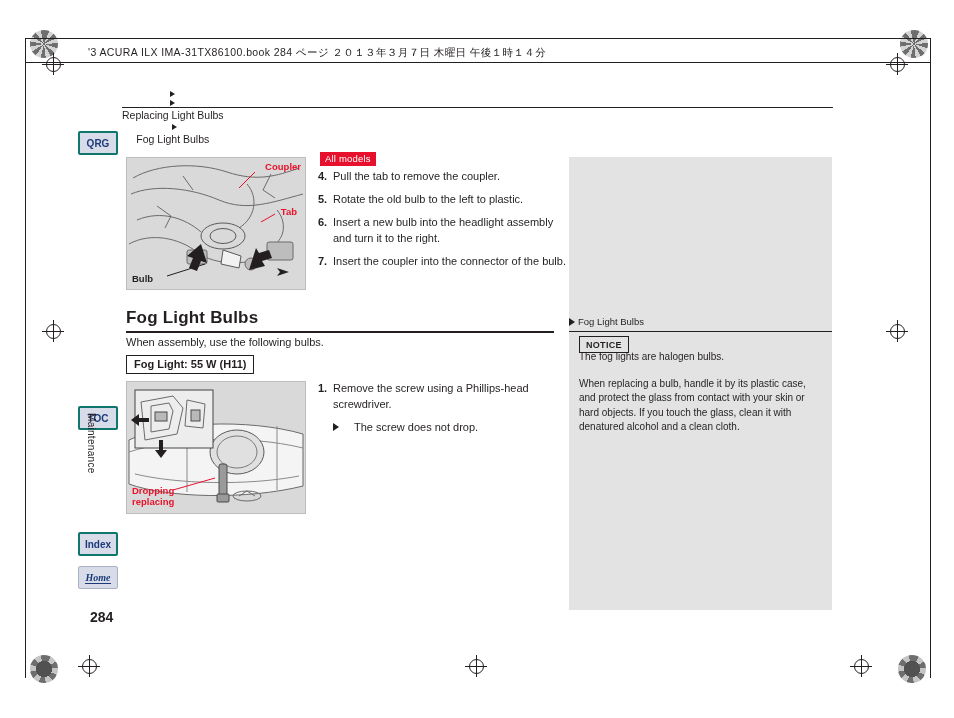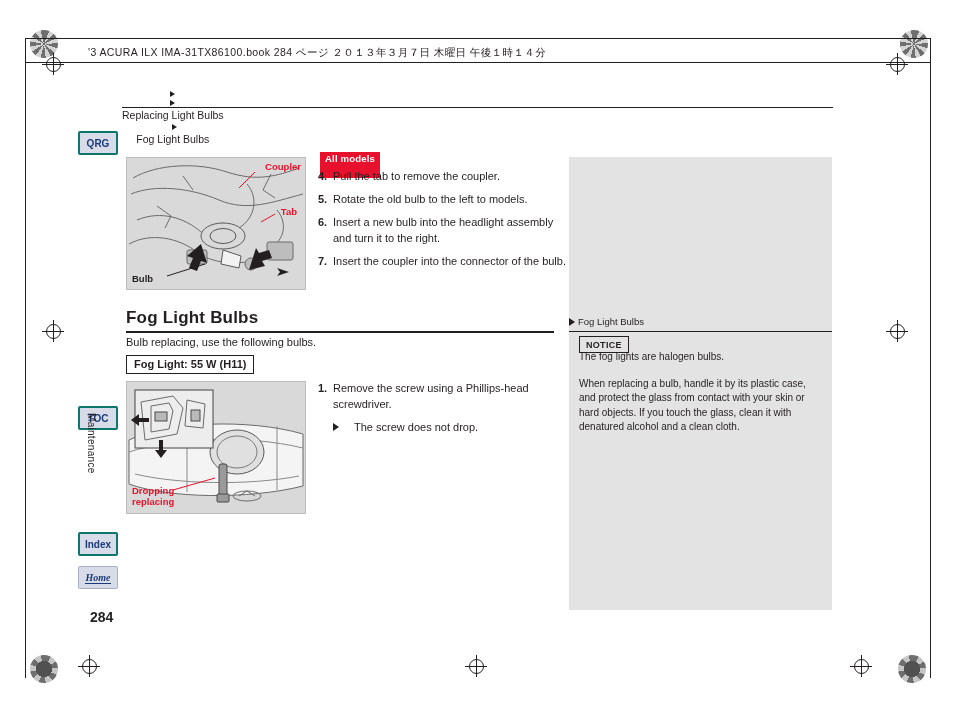--- a/index.html
+++ b/index.html
@@ -81,22 +81,22 @@
 
   .illu svg{position:absolute;left:0;top:0;}
 
   .illu-label{position:absolute;font-size:9.5px;font-weight:bold;}
   .red{color:#e8122a;}
   .blk{color:#231f20;margin-top:13px;}
 
   
   .allmodels{
     position:absolute;left:320px;top:152px;
-    background:#e8112d;color:#fff;font-size:9.5px;font-weight:bold;
-    padding:1px 5px 14px;letter-spacing:.2px;
+    background:#e8112d;color:#fff;font-size:9.5px;font-weight:normal;
+    padding:1px 5px 2px;letter-spacing:.2px;
   }
   .steps{position:absolute;left:318px;top:168px;width:255px;font-size:11px;line-height:16px;}
   .step{display:flex;margin-bottom:7px;}
   .step .num{font-weight:bold;min-width:15px;}
   .step .txt{flex:1;}
 
   
   .h1{position:absolute;left:126px;top:308px;font-size:17px;font-weight:bold;letter-spacing:.2px;}
   .h1rule{position:absolute;left:126px;top:331px;width:428px;height:1.5px;background:#231f20;}
   .lead{position:absolute;left:126px;top:336px;font-size:11px;}
@@ -222,35 +222,35 @@
   </div>
 
   <div class="allmodels">All models</div>
   <div class="steps">
     <div class="step">
       <span class="num">4.</span>
       <span class="txt">Pull the tab to remove the coupler.</span>
     </div>
     <div class="step">
       <span class="num">5.</span>
-      <span class="txt">Rotate the old bulb to the left to models.</span>
+      <span class="txt">Rotate the old bulb to the left to plastic.</span>
     </div>
     <div class="step">
       <span class="num">6.</span>
       <span class="txt">Insert a new bulb into the headlight assembly and turn it to the right.</span>
     </div>
     <div class="step">
       <span class="num">7.</span>
       <span class="txt">Insert the coupler into the connector of the bulb.</span>
     </div>
   </div>
 
   <div class="h1">Fog Light Bulbs</div>
   <div class="h1rule"></div>
-  <div class="lead">Bulb replacing, use the following bulbs.</div>
+  <div class="lead">When assembly, use the following bulbs.</div>
   <div class="spec">Fog Light: 55 W (H11)</div>
 
   <div class="illu" id="illu2">
     <svg width="178" height="131" viewBox="0 0 178 131">
       <g fill="#f4f4f4" stroke="#6b6b6b" stroke-width="1">
         <path d="M2 58 C40 40, 120 36, 176 52 L176 104 C120 118, 40 116, 2 102 Z"></path>
       </g>
       <g fill="none" stroke="#8a8a8a" stroke-width="1">
         <path d="M2 70 C44 56, 118 52, 176 66"></path>
         <path d="M8 92 C50 102, 120 104, 172 94"></path>

